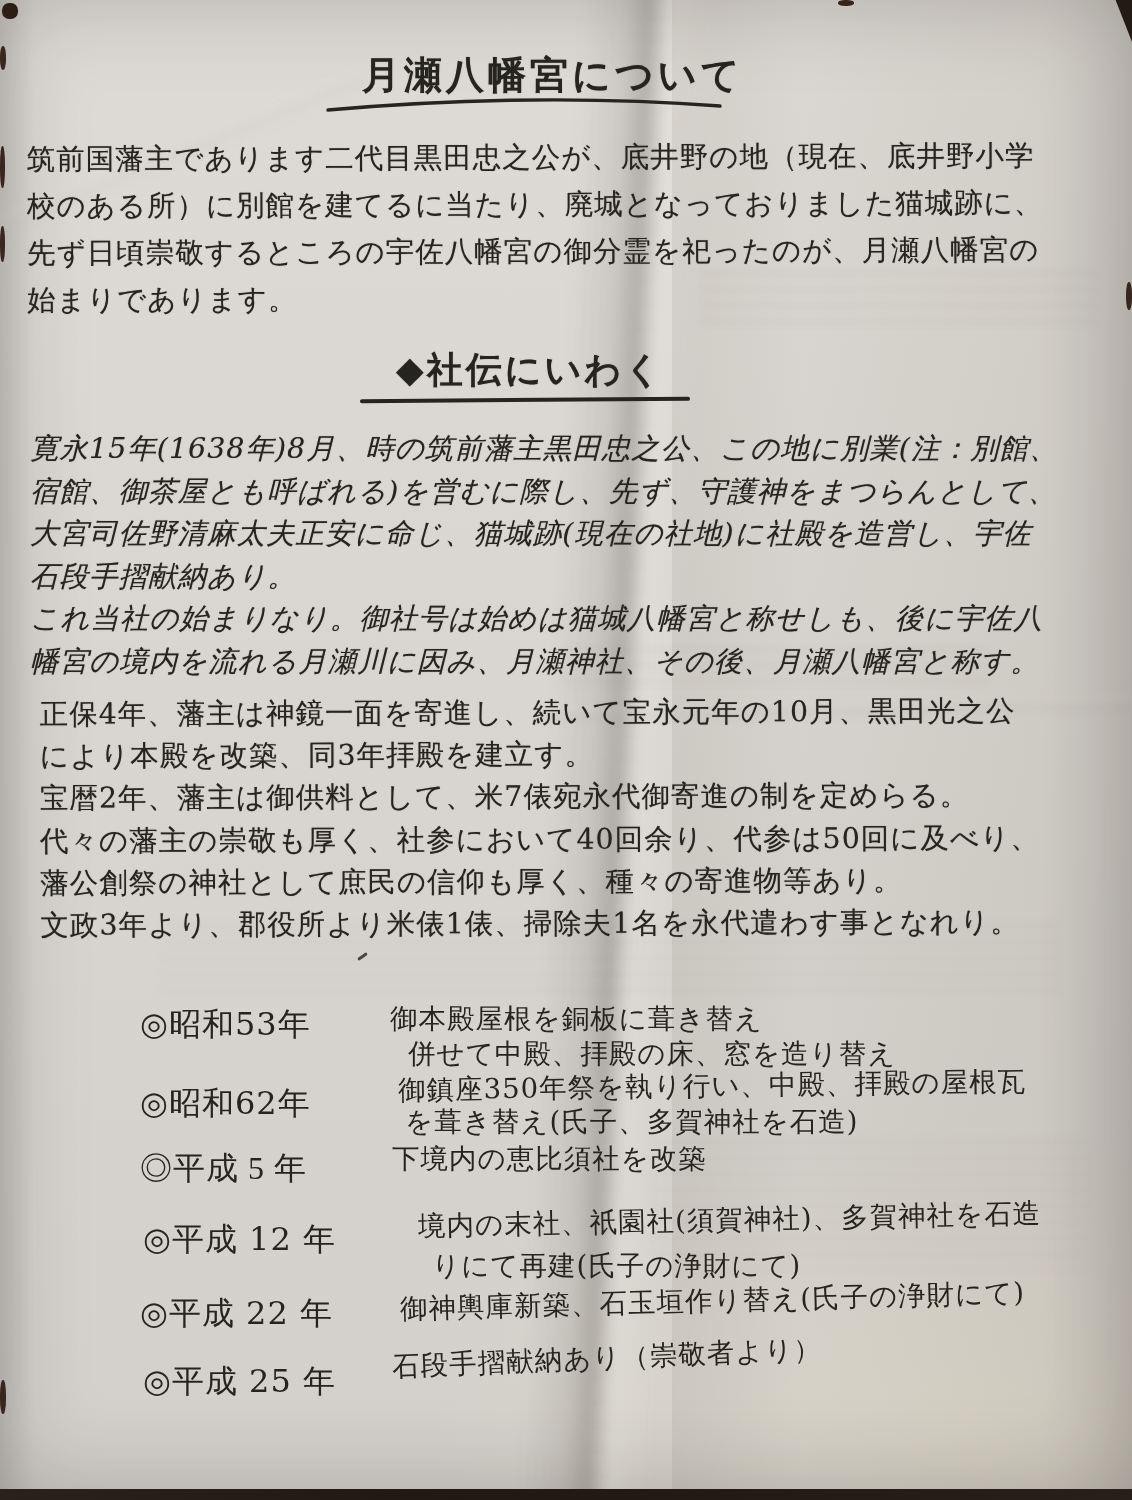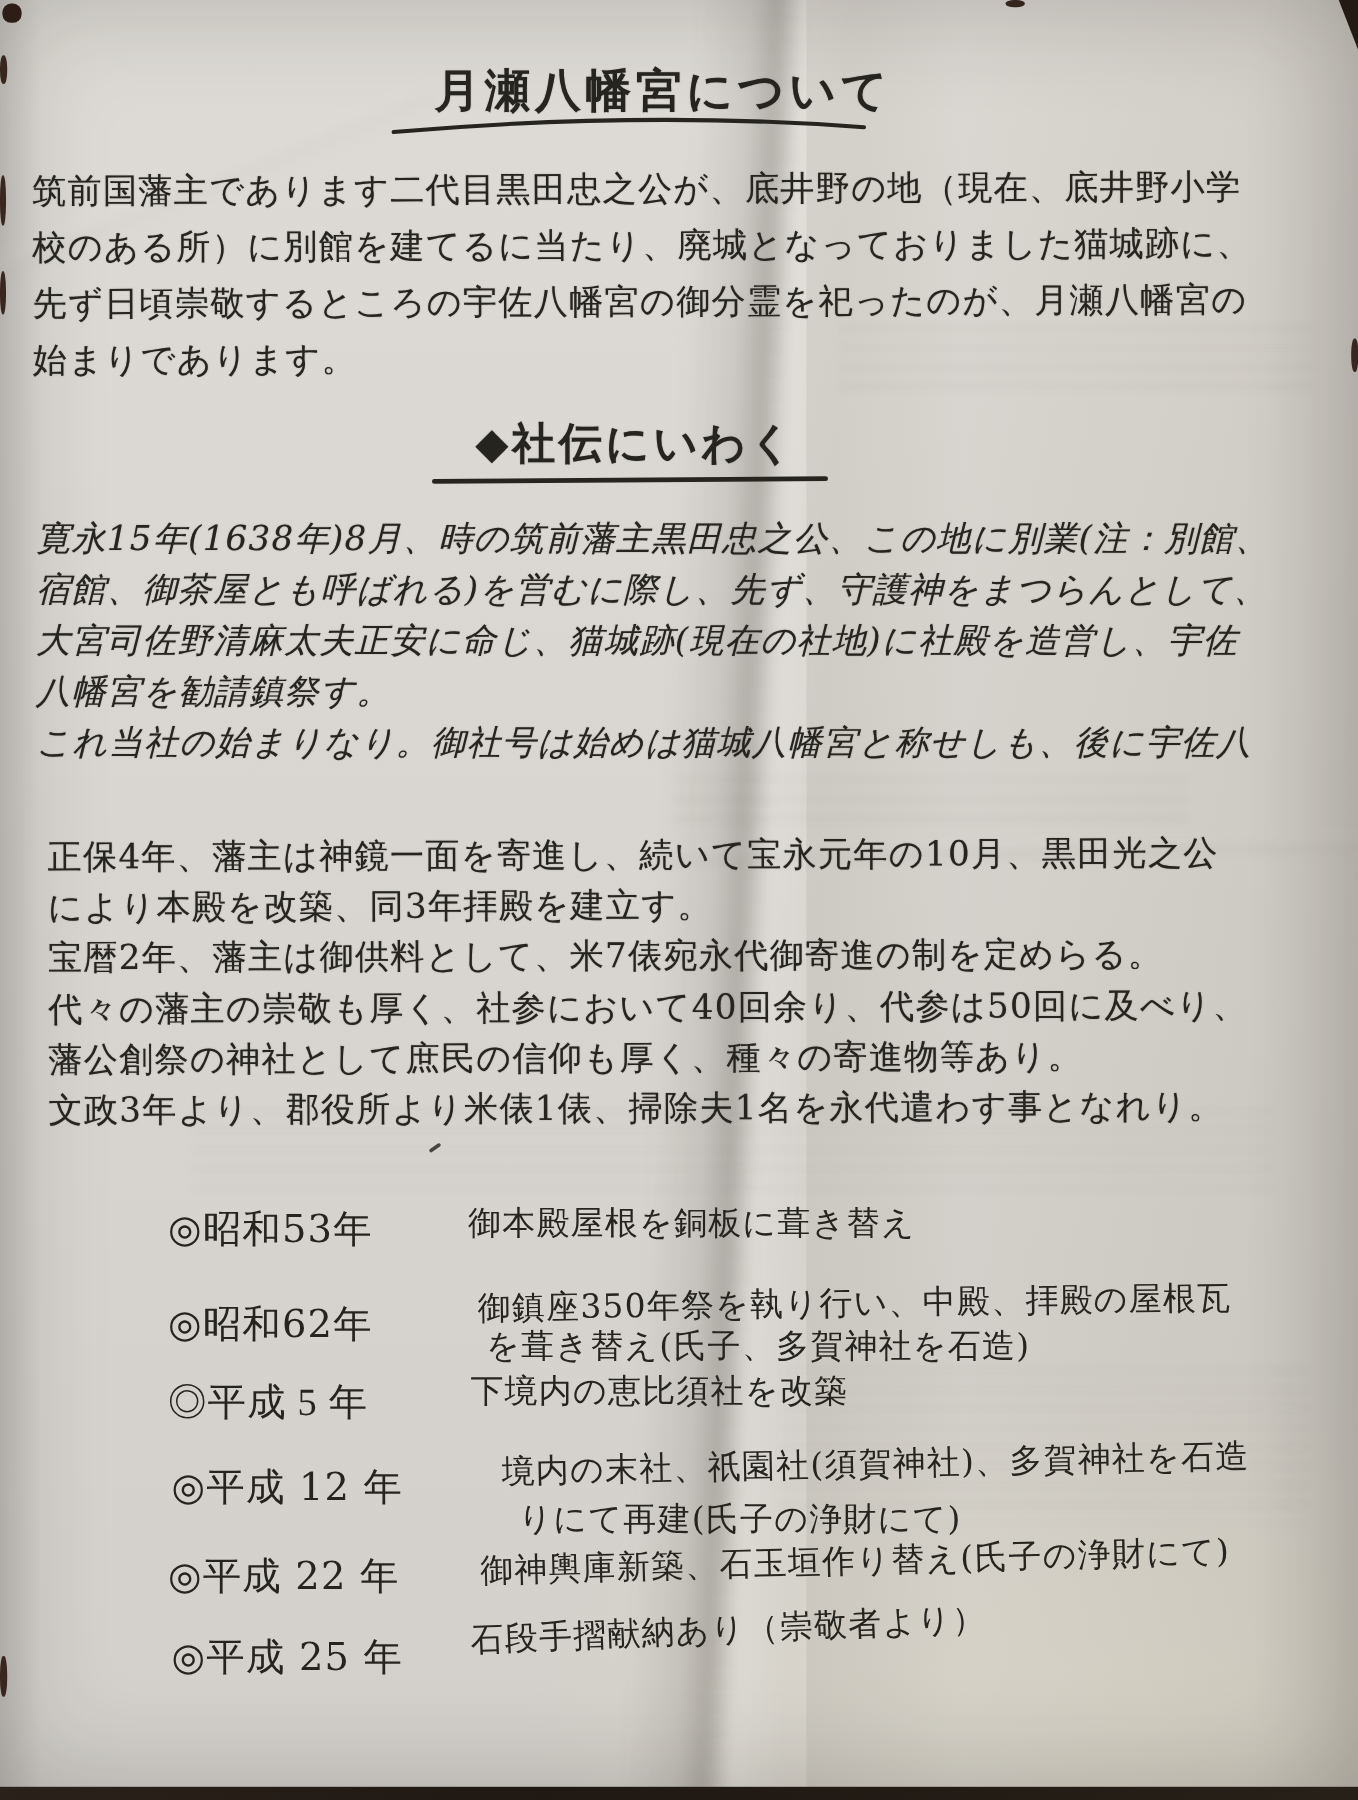--- a/index.html
+++ b/index.html
@@ -125,35 +125,37 @@
       <div>始まりであります。</div>
     </div>
 
     <div class="txt h2">◆社伝にいわく</div>
     <div class="h2-underline"></div>
 
     <div class="para block1">
       <div>寛永15年(1638年)8月、時の筑前藩主黒田忠之公、この地に別業(注：別館、</div>
       <div>宿館、御茶屋とも呼ばれる)を営むに際し、先ず、守護神をまつらんとして、</div>
       <div>大宮司佐野清麻太夫正安に命じ、猫城跡(現在の社地)に社殿を造営し、宇佐</div>
-      <div>八幡宮を勧請鎮祭す。</div>
+      <div>石段手摺献納あり。</div>
       <div>これ当社の始まりなり。御社号は始めは猫城八幡宮と称せしも、後に宇佐八</div>
+      <div>幡宮の境内を流れる月瀬川に因み、月瀬神社、その後、月瀬八幡宮と称す。</div>
     </div>
 
     <div class="para block2">
       <div>正保4年、藩主は神鏡一面を寄進し、続いて宝永元年の10月、黒田光之公</div>
       <div>により本殿を改築、同3年拝殿を建立す。</div>
       <div>宝暦2年、藩主は御供料として、米7俵宛永代御寄進の制を定めらる。</div>
       <div>代々の藩主の崇敬も厚く、社参において40回余り、代参は50回に及べり、</div>
       <div>藩公創祭の神社として庶民の信仰も厚く、種々の寄進物等あり。</div>
       <div>文政3年より、郡役所より米俵1俵、掃除夫1名を永代遣わす事となれり。</div>
     </div>
 
     <div class="tl-year" style="top:1003px;">◎昭和53年</div>
     <div class="tl-line" style="left:390px;top:1001px;">御本殿屋根を銅板に葺き替え</div>
+    <div class="tl-line" style="left:408px;top:1036px;">併せて中殿、拝殿の床、窓を造り替え</div>
 
     <div class="tl-year" style="top:1082px;">◎昭和62年</div>
     <div class="tl-line" style="left:398px;top:1068px;transform:rotate(-0.8deg);">御鎮座350年祭を執り行い、中殿、拝殿の屋根瓦</div>
     <div class="tl-line" style="left:405px;top:1104px;">を葺き替え(氏子、多賀神社を石造)</div>
 
     <div class="tl-year" style="top:1147px;font-family:Liberation Serif, serif;">◎平成 5 年</div>
     <div class="tl-line" style="left:392px;top:1141px;">下境内の恵比須社を改築</div>
 
     <div class="tl-year" style="left:143px;top:1218px;">◎平成 12 年</div>
     <div class="tl-line" style="left:418px;top:1202px;transform:rotate(-1.2deg);">境内の末社、祇園社(須賀神社)、多賀神社を石造</div>

